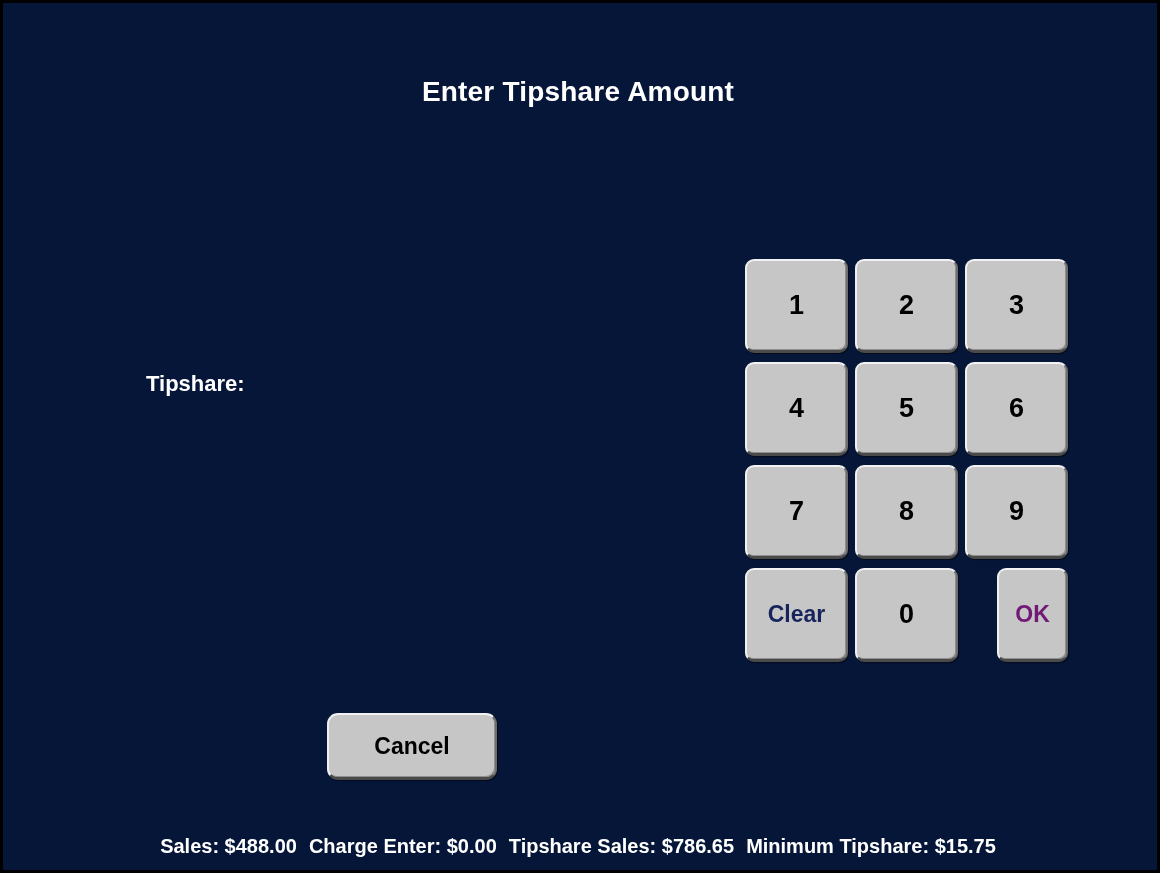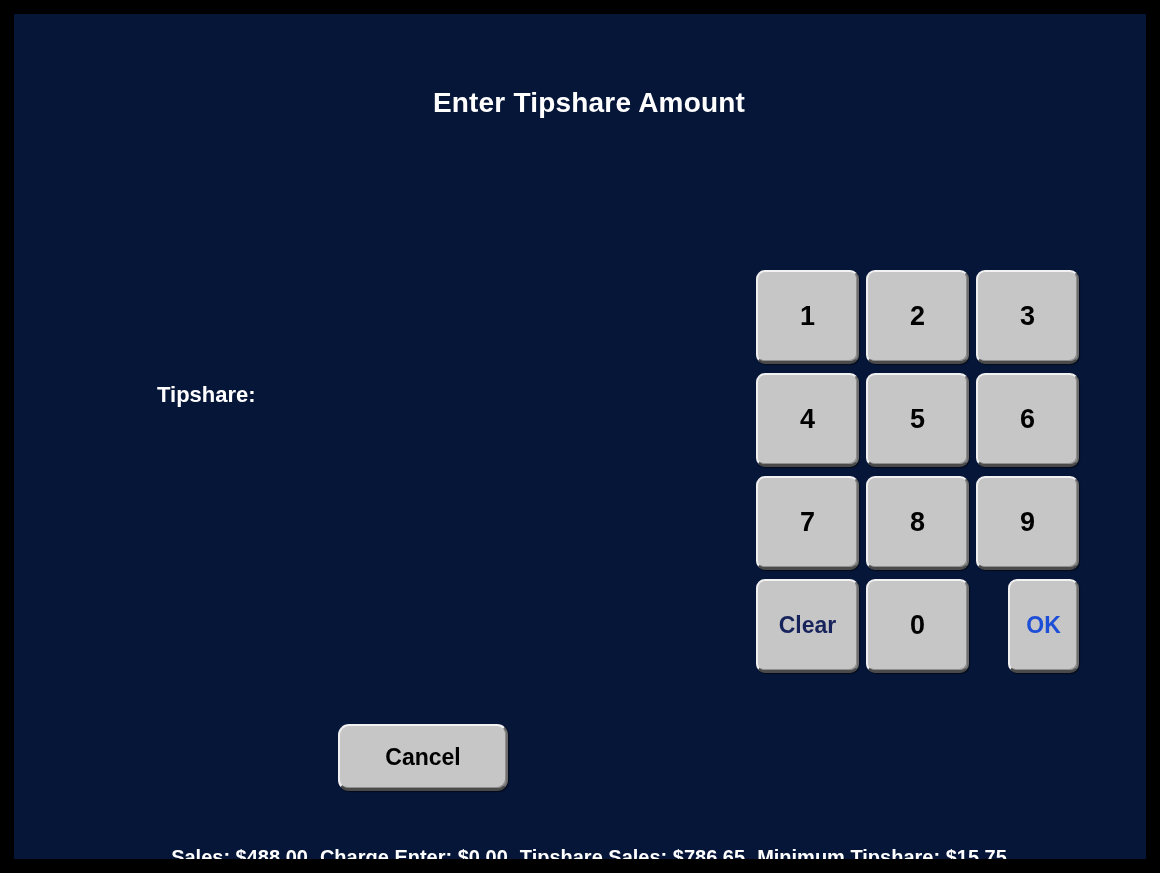--- a/index.html
+++ b/index.html
@@ -15,21 +15,21 @@
   }
 
   #screen {
     position: absolute;
     left: 0;
     top: 0;
     width: 1160px;
     height: 873px;
     background: #000000;
     box-sizing: border-box;
-    padding: 14px;
+    padding: 3px;
   }
 
   #canvas {
     position: relative;
     width: 100%;
     height: 100%;
     background: #061639;
     overflow: hidden;
   }
 
@@ -123,21 +123,21 @@
     justify-content: center;
     padding: 3px 0 6px 0;
     box-sizing: border-box;
   }
   .key-cell > .btn {
     width: 103px;
     height: 94px;
   }
 
   .btn.blue-text { color: #17245c; font-size: 23px; }
-  .btn.green-text { color: #1d4ed8; font-size: 23px; margin-left: 32px; }
+  .btn.green-text { color: #701a75; font-size: 23px; margin-left: 32px; }
 
   
   #cancel-button {
     position: absolute;
     left: 276px;
     top: 710px;
     width: 170px;
     height: 67px;
     border-radius: 11px;
     font-size: 23px;

